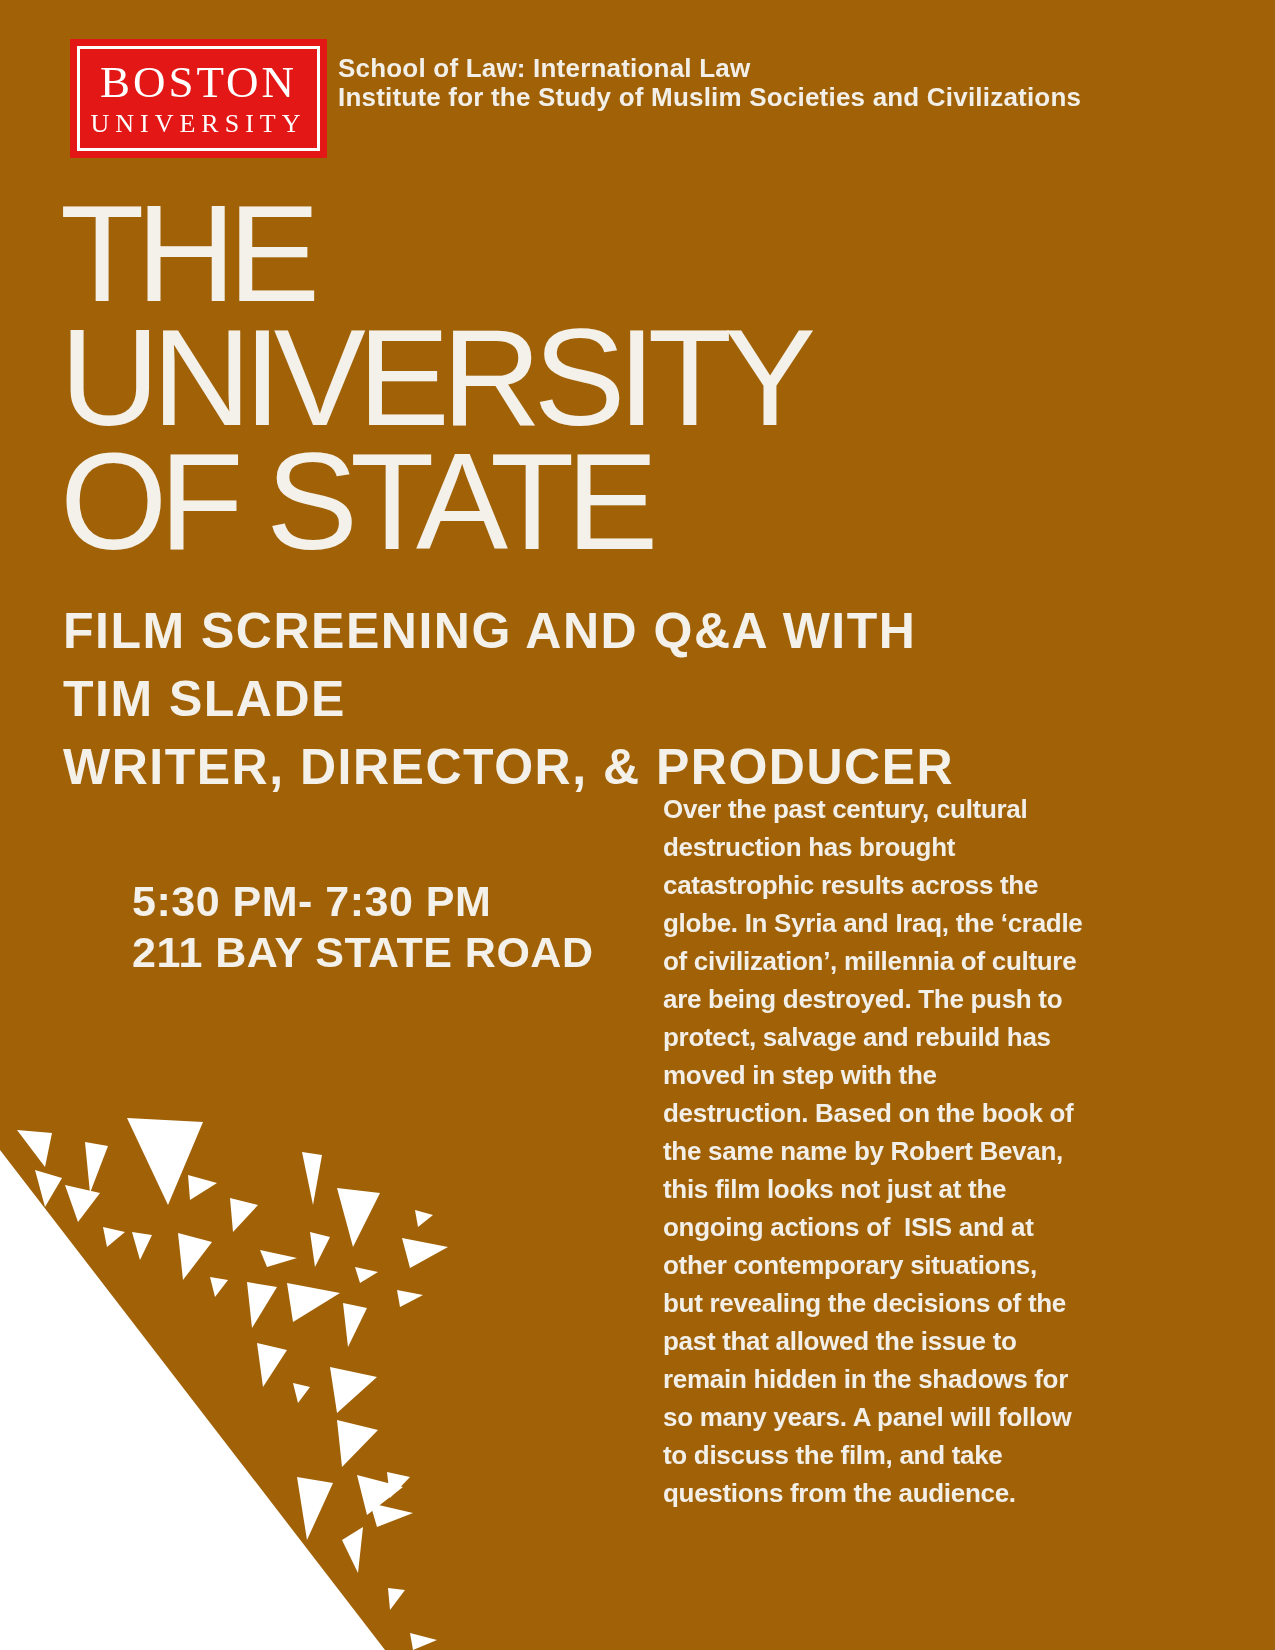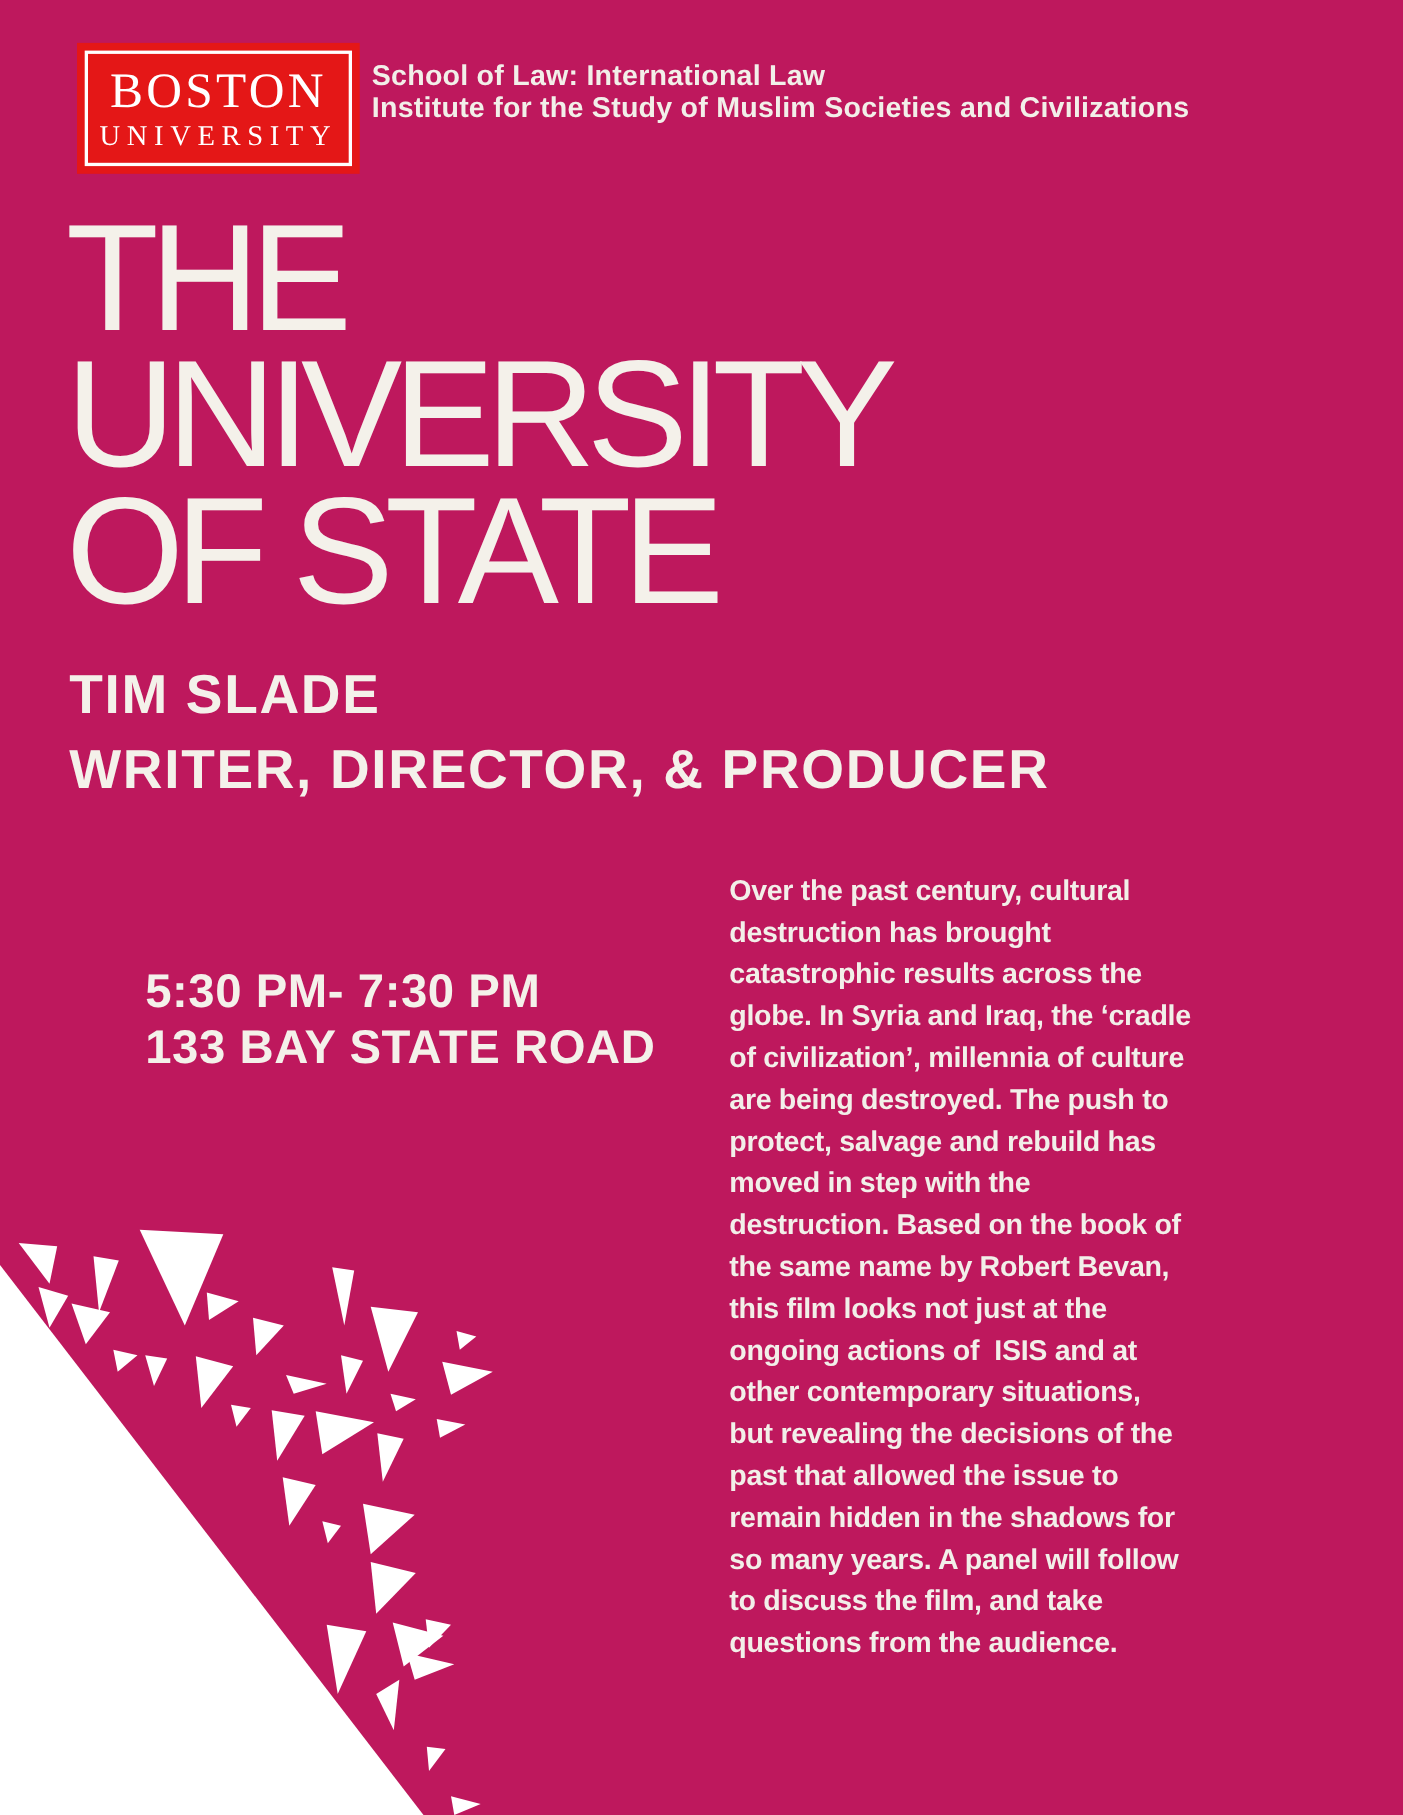--- a/index.html
+++ b/index.html
@@ -1,19 +1,19 @@
 <!DOCTYPE html>
 <html><head>
 <meta charset="utf-8">
 <style>
   html,body{margin:0;padding:0;background:#2a2a2a;}
   .poster{
     position:relative;
     width:1275px;height:1650px;
-    background:#be185d;
+    background:#a16207;
     overflow:hidden;
     font-family:"Liberation Sans",sans-serif;
     color:#f2efe9;
   }
   
   .bu-logo{
     position:absolute;left:70px;top:39px;width:257px;height:119px;
     background:#e41717;
     display:flex;align-items:center;justify-content:center;
   }
@@ -80,27 +80,28 @@
     <div>Institute for the Study of Muslim Societies and Civilizations</div>
   </div>
 
   <h1 class="title">
     <span>THE</span>
     <span>UNIVERSITY</span>
     <span>OF STATE</span>
   </h1>
 
   <div class="subtitle">
+    <div>FILM SCREENING AND Q&amp;A WITH</div>
     <div>TIM SLADE</div>
     <div>WRITER, DIRECTOR, &amp; PRODUCER</div>
   </div>
 
   <div class="event-details">
     <div>5:30 PM- 7:30 PM</div>
-    <div>133 BAY STATE ROAD</div>
+    <div>211 BAY STATE ROAD</div>
   </div>
 
   <div class="description">Over the past century, cultural
 destruction has brought
 catastrophic results across the
 globe. In Syria and Iraq, the ‘cradle
 of civilization’, millennia of culture
 are being destroyed. The push to
 protect, salvage and rebuild has
 moved in step with the

